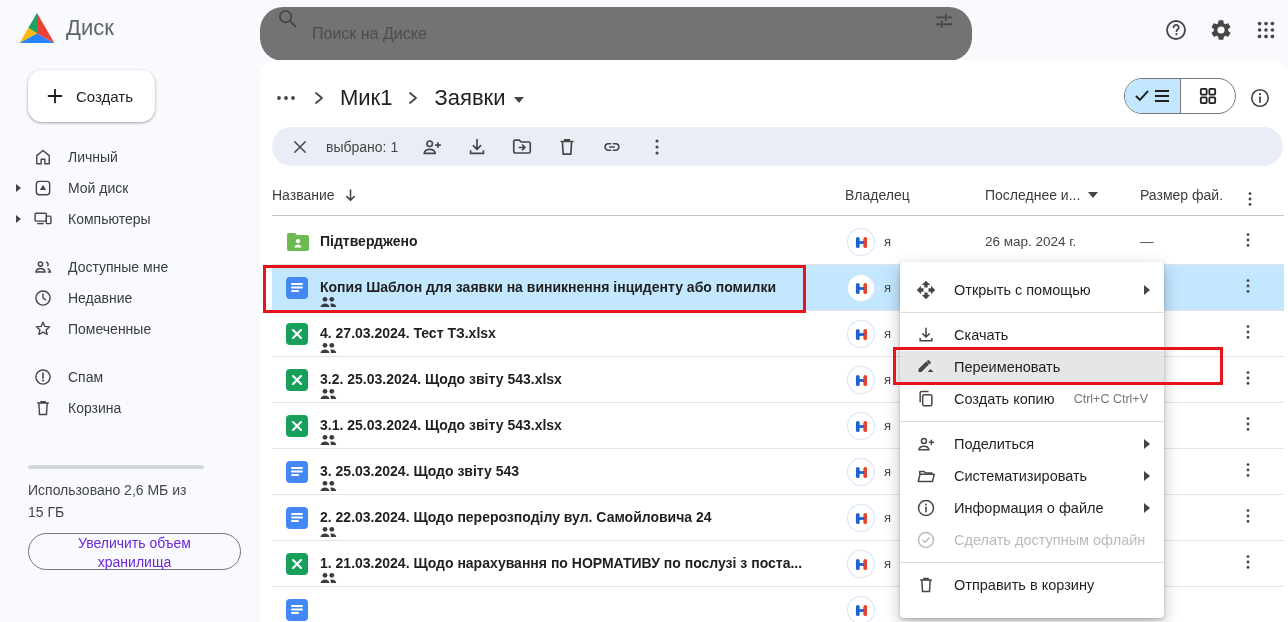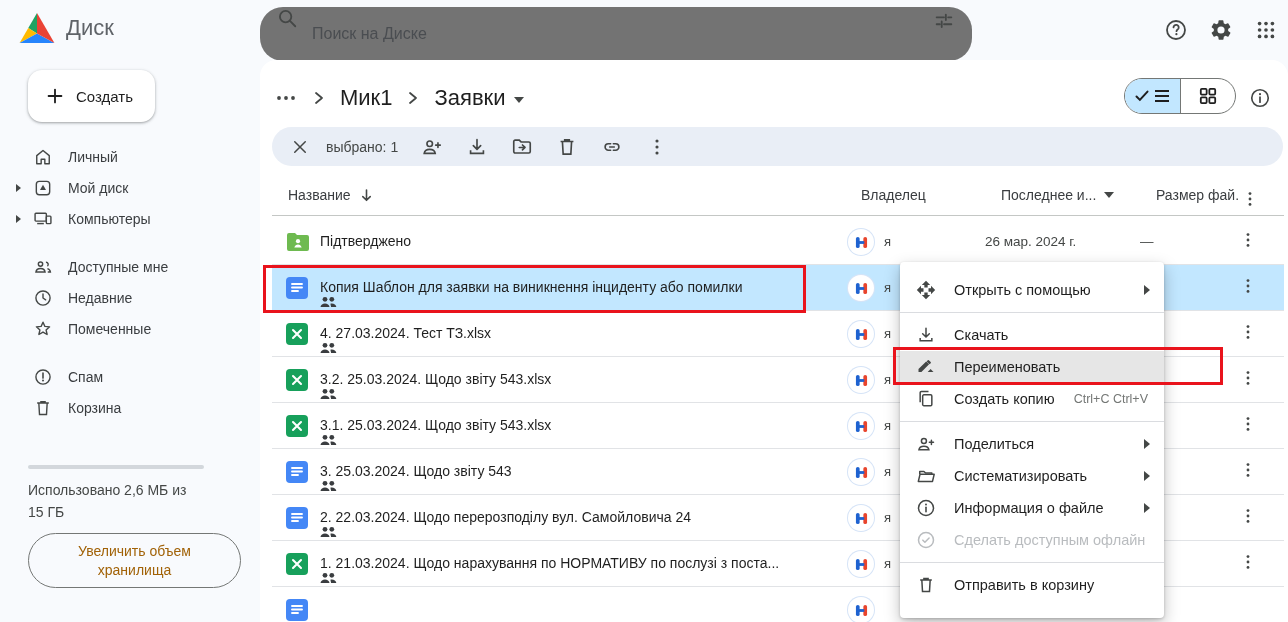--- a/index.html
+++ b/index.html
@@ -19,21 +19,21 @@
   .sidebar { position:absolute; left:0; top:60px; width:260px; height:562px; }
   .create-btn { position:absolute; left:28px; top:10px; height:52px; padding:0 22px 0 16px; background:#fff; border:none; border-radius:14px; display:flex; align-items:center; gap:10px; font-size:15px; color:#1F1F1F; cursor:pointer; box-shadow:0 1px 2px rgba(60,64,67,.3), 0 1px 3px 1px rgba(60,64,67,.15); }
   .nav { position:absolute; left:8px; top:81px; width:244px; }
   .nav-item { height:31px; display:flex; align-items:center; padding-left:24px; position:relative; border-radius:16px; cursor:pointer; }
   .nav-item.gap { margin-top:17px; }
   .nav-item .expander { position:absolute; left:8px; width:0; height:0; border-left:5px solid #444746; border-top:4px solid transparent; border-bottom:4px solid transparent; }
   .nav-item .nav-ic { width:22px; display:flex; justify-content:center; }
   .nav-item .nav-label { margin-left:14px; font-size:14px; color:#3A3D40; }
   .storage-bar { position:absolute; left:28px; top:405px; width:176px; height:4px; background:#D3D7DC; border-radius:2px; }
   .storage-text { position:absolute; left:28px; top:419px; font-size:14px; color:#444746; line-height:22px; width:200px; }
-  .upgrade-btn { position:absolute; left:28px; top:473px; width:213px; height:55px; border:1px solid #747775; border-radius:28px; background:transparent; color:#a16207; font-size:14px; line-height:19px; cursor:pointer; text-align:center; }
+  .upgrade-btn { position:absolute; left:28px; top:473px; width:213px; height:37px; border:1px solid #747775; border-radius:28px; background:transparent; color:#6d28d9; font-size:14px; line-height:19px; cursor:pointer; text-align:center; }
 
   
   .card { position:absolute; left:260px; top:60px; width:1028px; height:562px; background:#fff; border-radius:16px 16px 0 0; overflow:hidden; }
 
   .breadcrumb { position:absolute; left:6px; top:18px; height:40px; display:flex; align-items:center; color:#1F1F1F; }
   .crumb-more { width:40px; height:40px; border:none; background:transparent; border-radius:50%; display:flex; align-items:center; justify-content:center; cursor:pointer; }
   .crumb-sep { margin:0 8px; display:flex; align-items:center; }
   .crumb { font-size:22px; color:#1F1F1F; padding:2px 8px; border-radius:8px; cursor:pointer; background:transparent; border:none; display:flex; align-items:center; gap:8px; }
   .caret-down { width:0; height:0; border-left:5px solid transparent; border-right:5px solid transparent; border-top:6px solid #444746; margin-top:3px; }
 
@@ -42,28 +42,28 @@
   .vt-seg.sel { background:#C2E7FF; }
   .vt-seg + .vt-seg { border-left:1px solid #747775; }
   .details-btn { position:absolute; right:14px; top:24px; }
 
   .sel-toolbar { position:absolute; left:12px; top:67px; width:1011px; height:39px; background:#E9EEF6; border-radius:20px; display:flex; align-items:center; padding-left:14px; }
   .sel-toolbar .count { font-size:14px; color:#444746; margin:0 4px 0 12px; }
   .tb-icons { display:flex; margin-left:18px; gap:21px; }
   .tb-icons .icon-btn { width:24px; height:24px; }
 
   .thead { position:absolute; left:12px; top:123px; width:1012px; height:33px; border-bottom:1px solid #C4C7C5; font-size:14px; color:#3A3D40; }
-  .thead .col { position:absolute; top:4px; display:flex; align-items:center; gap:8px; cursor:pointer;margin-left:16px; }
+  .thead .col { position:absolute; top:4px; display:flex; align-items:center; gap:8px; cursor:pointer; }
   .sort-tri { width:0; height:0; border-left:5px solid transparent; border-right:5px solid transparent; border-top:6px solid #444746; }
 
   .rows { position:absolute; left:12px; top:159px; width:1012px; }
   .row { position:relative; height:46px; border-bottom:1px solid #E1E3E6; background:#fff; }
   .row.sel { background:#C2E7FF; }
   .row .ficon { position:absolute; left:14px; top:12px; }
-  .row .fname { position:absolute; left:48px; top:14px; font-size:14px; color:#1F1F1F; white-space:nowrap; }
+  .row .fname { position:absolute; left:48px; top:14px; font-size:14px; color:#1F1F1F; white-space:nowrap;font-weight:bold; }
   .row .shared-ic { margin-left:9px; vertical-align:-1px; }
   .row .avatar { position:absolute; left:576px; top:10px; width:26px; height:26px; border-radius:50%; background:#fff; box-shadow:0 0 0 1px #D6E4F7; display:flex; align-items:center; justify-content:center; }
   .row .owner { position:absolute; left:612px; top:15px; font-size:13px; color:#444746; }
   .row .mdate { position:absolute; left:713px; top:15px; font-size:13.5px; color:#444746; }
   .row .msize { position:absolute; left:868px; top:15px; font-size:13.5px; color:#444746; }
   .row .rowdots { position:absolute; left:962px; top:7px; }
 
   
   .ctx-menu { position:absolute; left:900px; top:262px; width:264px; height:356px; background:#fff; border-radius:4px; box-shadow:0 1px 3px rgba(0,0,0,.2), 0 6px 16px rgba(0,0,0,.25); padding-top:12px; z-index:10; }
   .mi { height:32px; display:flex; align-items:center; padding:0 16px; cursor:pointer; position:relative; }

